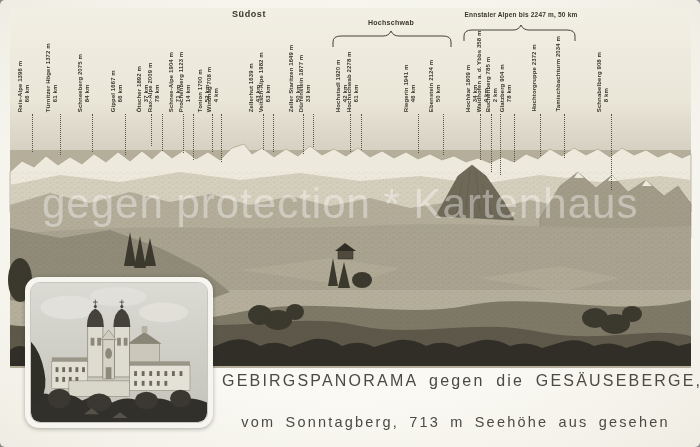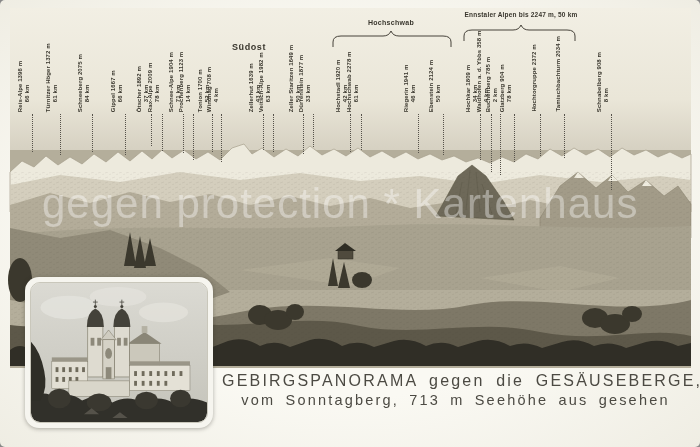--- a/index.html
+++ b/index.html
@@ -27,21 +27,21 @@
     white-space:nowrap; color:#39362d; font-weight:700;
     font-size:6px; line-height:6.6px; letter-spacing:0.1px;
   }
   .peak-dist{padding-left:10px; font-weight:700;}
   .peak-line{
     position:absolute; left:2px; top:2px; width:0;
     border-left:1px dotted #56524a;
   }
   .direction{
     position:absolute; left:226px; top:9px; width:46px; z-index:3;
-    text-align:center; font-size:9px; font-weight:700; letter-spacing:0.6px; color:#39362d;margin-top:33px;
+    text-align:center; font-size:9px; font-weight:700; letter-spacing:0.6px; color:#39362d;
   }
   .bracket-label{
     position:absolute; z-index:3; text-align:center; color:#39362d; font-weight:700;
   }
   .bl-hochschwab{left:346px; top:19px; width:90px; font-size:7px; letter-spacing:0.3px;}
   .bl-ennstaler{left:448px; top:11px; width:146px; font-size:6.5px; letter-spacing:0.2px;}
   
   .inset{
     position:absolute; left:25px; top:277px; width:188px; height:151px; z-index:4;
     background:#f6f5ef; border-radius:14px; padding:6px; box-sizing:border-box;
@@ -50,21 +50,21 @@
   .inset-inner{
     width:100%; height:100%; border-radius:9px; overflow:hidden;
     outline:1px solid #c9c7bb;
   }
   
   .caption{
     position:absolute; left:222px; top:372px; width:467px; z-index:2;
     text-align:center; color:#4c4a43;
   }
   .caption-l1{font-size:16px; letter-spacing:2.2px; word-spacing:5px; white-space:nowrap;}
-  .caption-l2{font-size:14.5px; letter-spacing:2.2px; word-spacing:4px; margin-top:2px; white-space:nowrap;}
+  .caption-l2{font-size:14.5px; letter-spacing:2.2px; word-spacing:4px; margin-top:24px; white-space:nowrap;}
 </style>
 </head>
 <body>
 
 <div class="card">
 
   <svg class="pan-svg" width="700" height="447" viewBox="0 0 700 447">
     <defs>
       <linearGradient id="skyGrad" x1="0" y1="0" x2="0" y2="1">
         <stop offset="0" stop-color="#f2efe4"></stop>

